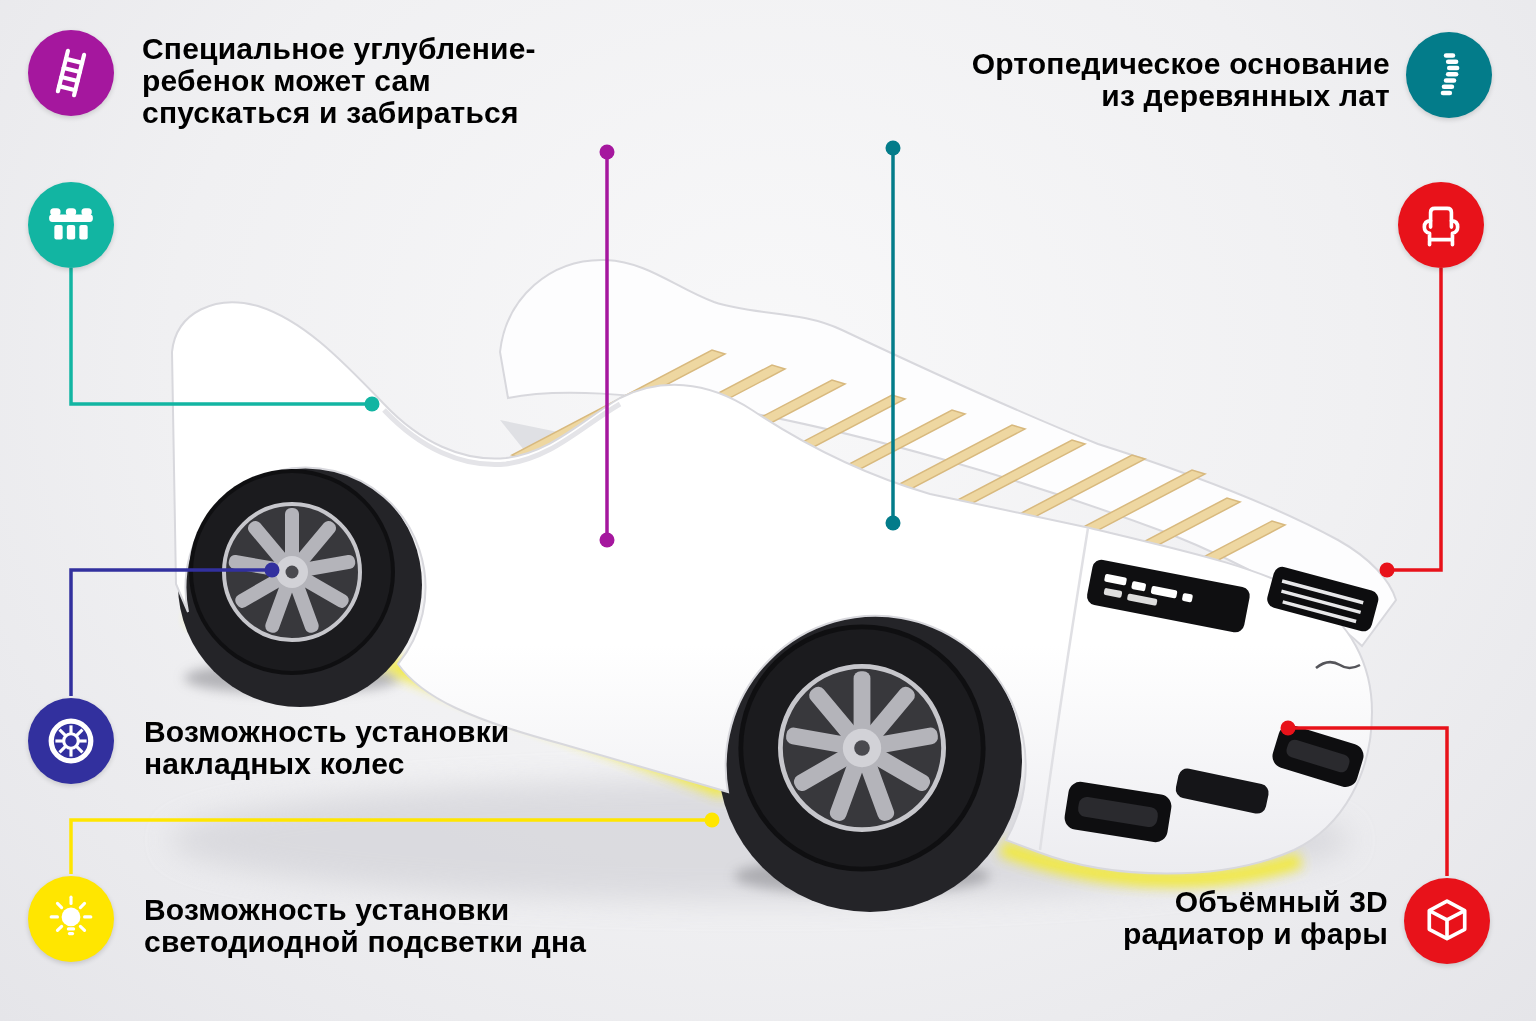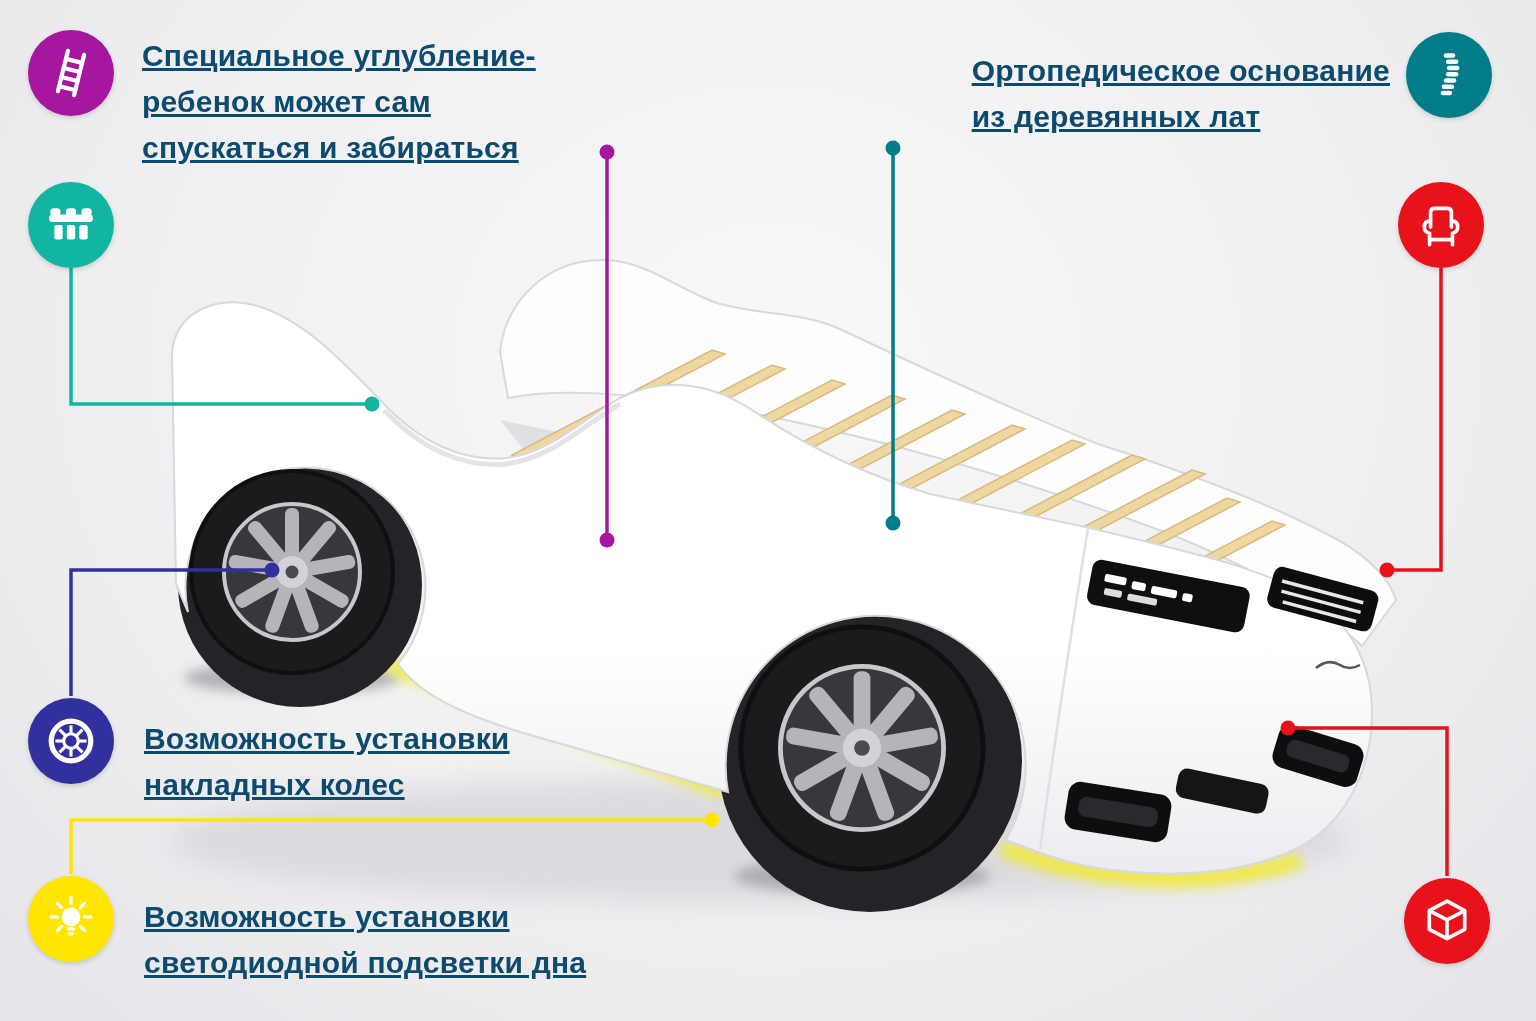--- a/index.html
+++ b/index.html
@@ -11,24 +11,24 @@
   }
   .stage{position:absolute;inset:0}
   svg.scene{position:absolute;inset:0;width:1536px;height:1021px;display:block}
   .icon-badge{
     position:absolute;width:86px;height:86px;border-radius:50%;
     display:flex;align-items:center;justify-content:center;
     box-shadow:0 2px 5px rgba(0,0,0,.15);z-index:5;
   }
   .icon-badge svg{width:50px;height:50px;display:block}
   .label{
-    position:absolute;z-index:5;color:#0c4a6e;font-weight:700;
-    font-size:30px;line-height:46px;letter-spacing:.2px;white-space:pre-line;text-decoration:underline;
+    position:absolute;z-index:5;color:#000000;font-weight:700;
+    font-size:30px;line-height:32px;letter-spacing:.2px;white-space:pre-line;
   }
-  .label.right{text-align:left}
+  .label.right{text-align:right}
   
   .f1-icon{left:28px;top:30px}   .f1-label{left:142px;top:33px}
   .f2-icon{left:28px;top:182px}  .f2-label{left:142px;top:198px}
   .f3-icon{left:28px;top:698px}  .f3-label{left:144px;top:716px}
   .f4-icon{left:28px;top:876px}  .f4-label{left:144px;top:894px}
   .f5-icon{left:1406px;top:32px} .f5-label{right:146px;top:48px}
   .f6-icon{left:1398px;top:182px}.f6-label{right:156px;top:206px}
   .f7-icon{left:1404px;top:878px}.f7-label{right:148px;top:886px}
   
   .c-purple{stroke:#a5179e}.c-purple circle{fill:#a5179e;stroke:none}
@@ -295,14 +295,16 @@
   </div>
 
   <div class="icon-badge f7-icon" style="background-color: rgb(232, 18, 26);">
     <svg viewBox="0 0 48 48">
       <g fill="none" stroke="#fff" stroke-width="3.5" stroke-linejoin="round">
         <path d="M24 5 L41 14 V32 L24 41 L7 32 V14 Z"></path>
         <path d="M7 14 L24 23 L41 14 M24 23 V41"></path>
       </g>
     </svg>
   </div>
+  <div class="label f7-label right">Объёмный 3D
+радиатор и фары</div>
 
 </div>
 
 </body></html>

